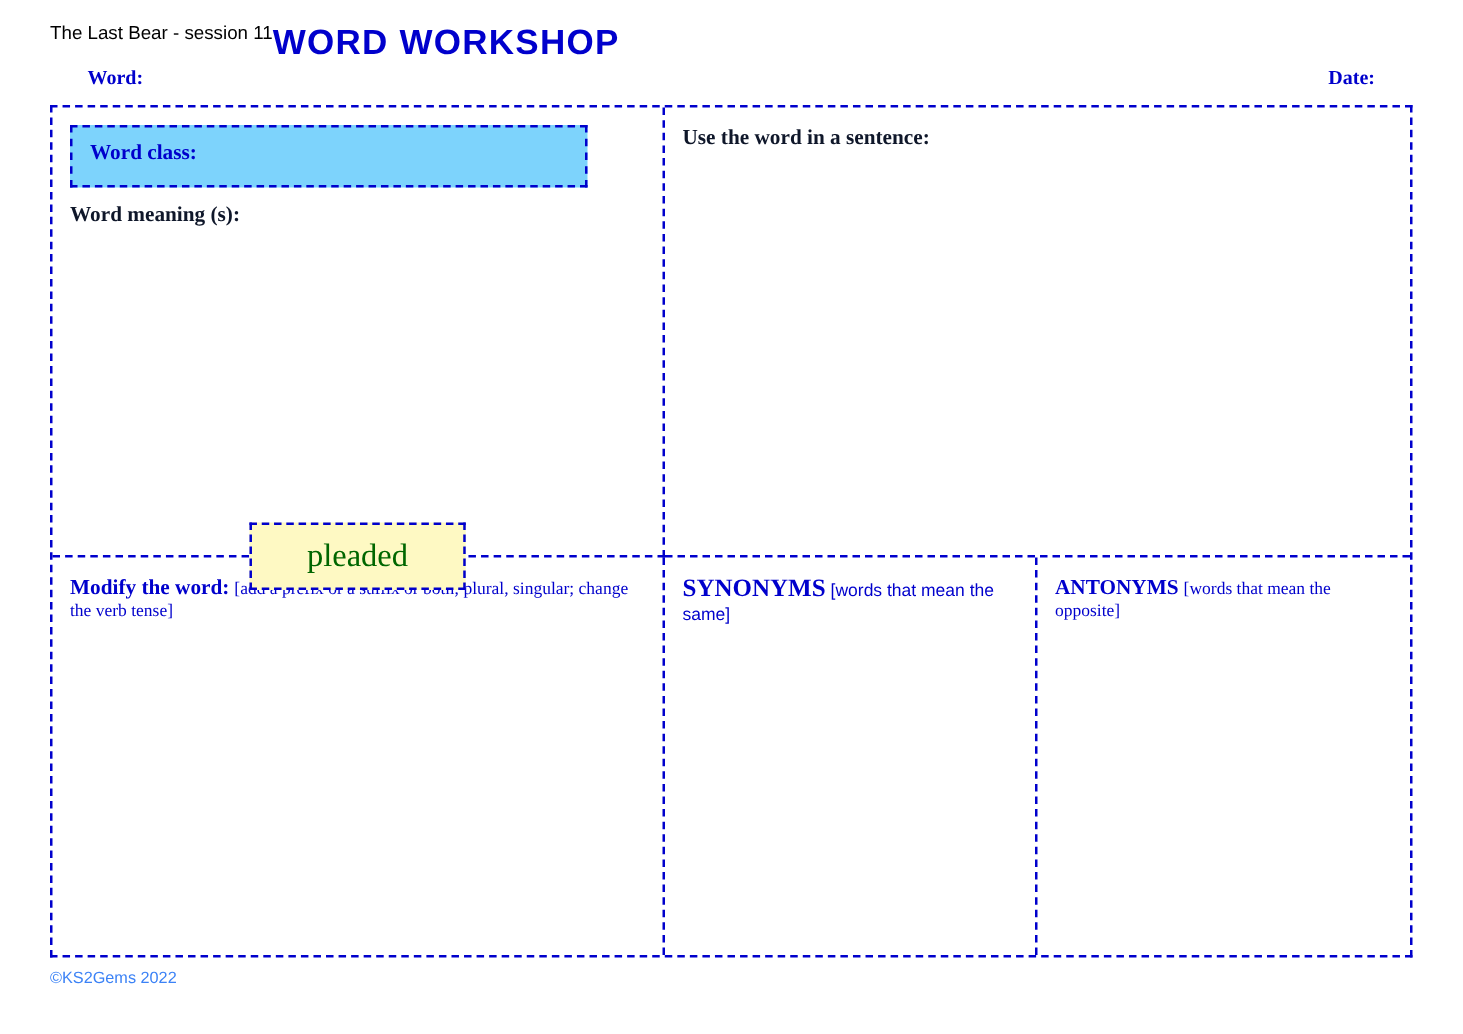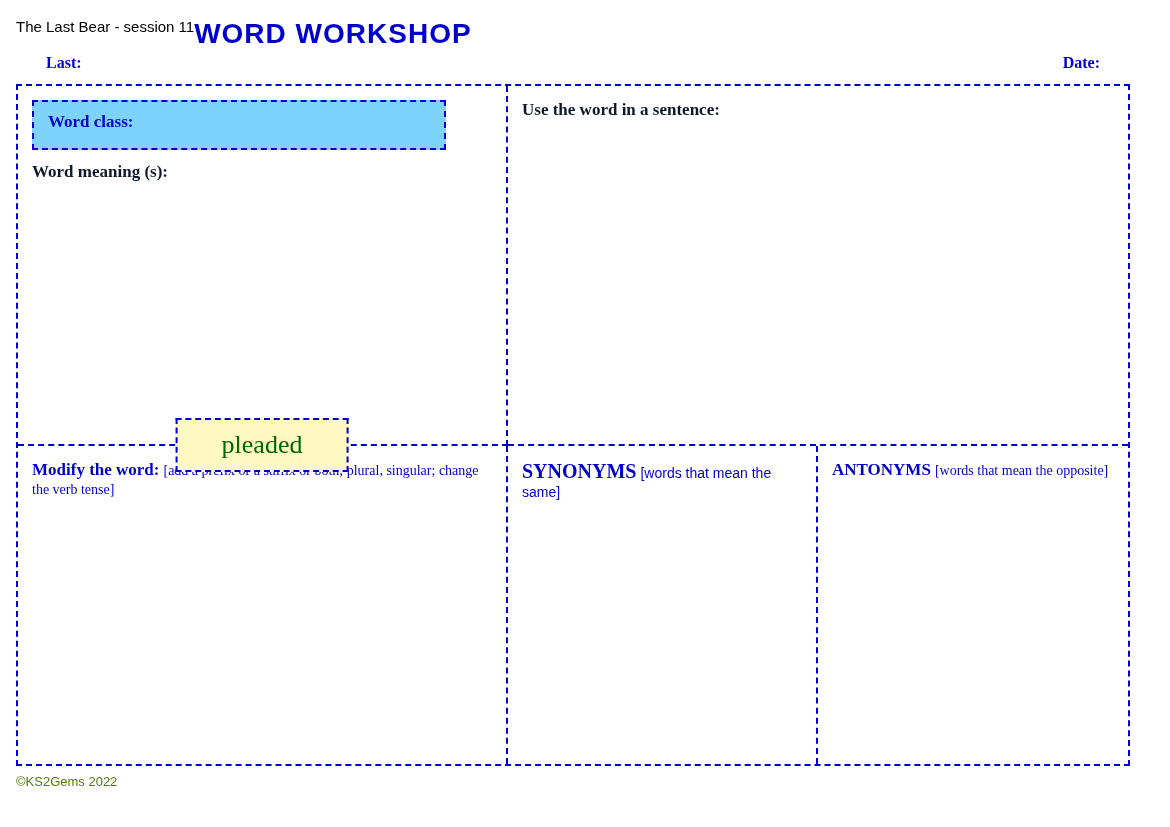--- a/index.html
+++ b/index.html
@@ -13,21 +13,21 @@
       height: 827px;
       background: #ffffff;
       font-family: 'Comic Sans MS', 'Chalkboard SE', cursive;
       position: relative;
       overflow: hidden;
     }
 
     .page {
       width: 1170px;
       height: 827px;
-      padding: 18px 40px 14px 16px;
+      padding: 18px 40px 14px 40px;
       position: relative;
     }
 
     .header-row {
       display: flex;
       justify-content: space-between;
       align-items: flex-start;
       margin-bottom: 4px;
     }
 
@@ -92,21 +92,21 @@
 
     .normal-blue {
       font-weight: normal;
       color: #0000cc;
       font-size: 14px;
     }
 
     .footer {
       margin-top: 8px;
       font-size: 13px;
-      color: #4d7c0f;
+      color: #3b82f6;
       font-family: Arial, sans-serif;
     }
 
     
     .worksheet {
       border: 2px dashed #0000cc;
       width: 100%;
       height: 682px;
       position: relative;
       display: grid;
@@ -169,21 +169,21 @@
 
 <div class="page">
 
   <div class="header-row">
     <span class="session-label">The Last Bear - session 11</span>
     <span class="page-title">WORD WORKSHOP</span>
     <span style="width:180px;"></span>
   </div>
 
   <div class="name-date-row">
-    <span class="name-label">Last:</span>
+    <span class="name-label">Word:</span>
     <span class="date-label">Date:</span>
   </div>
 
   <div class="worksheet">
 
     <div class="cell cell-top-left">
       <div class="word-class-box">
         <span class="word-class-label">Word class:</span>
       </div>
       <div>

